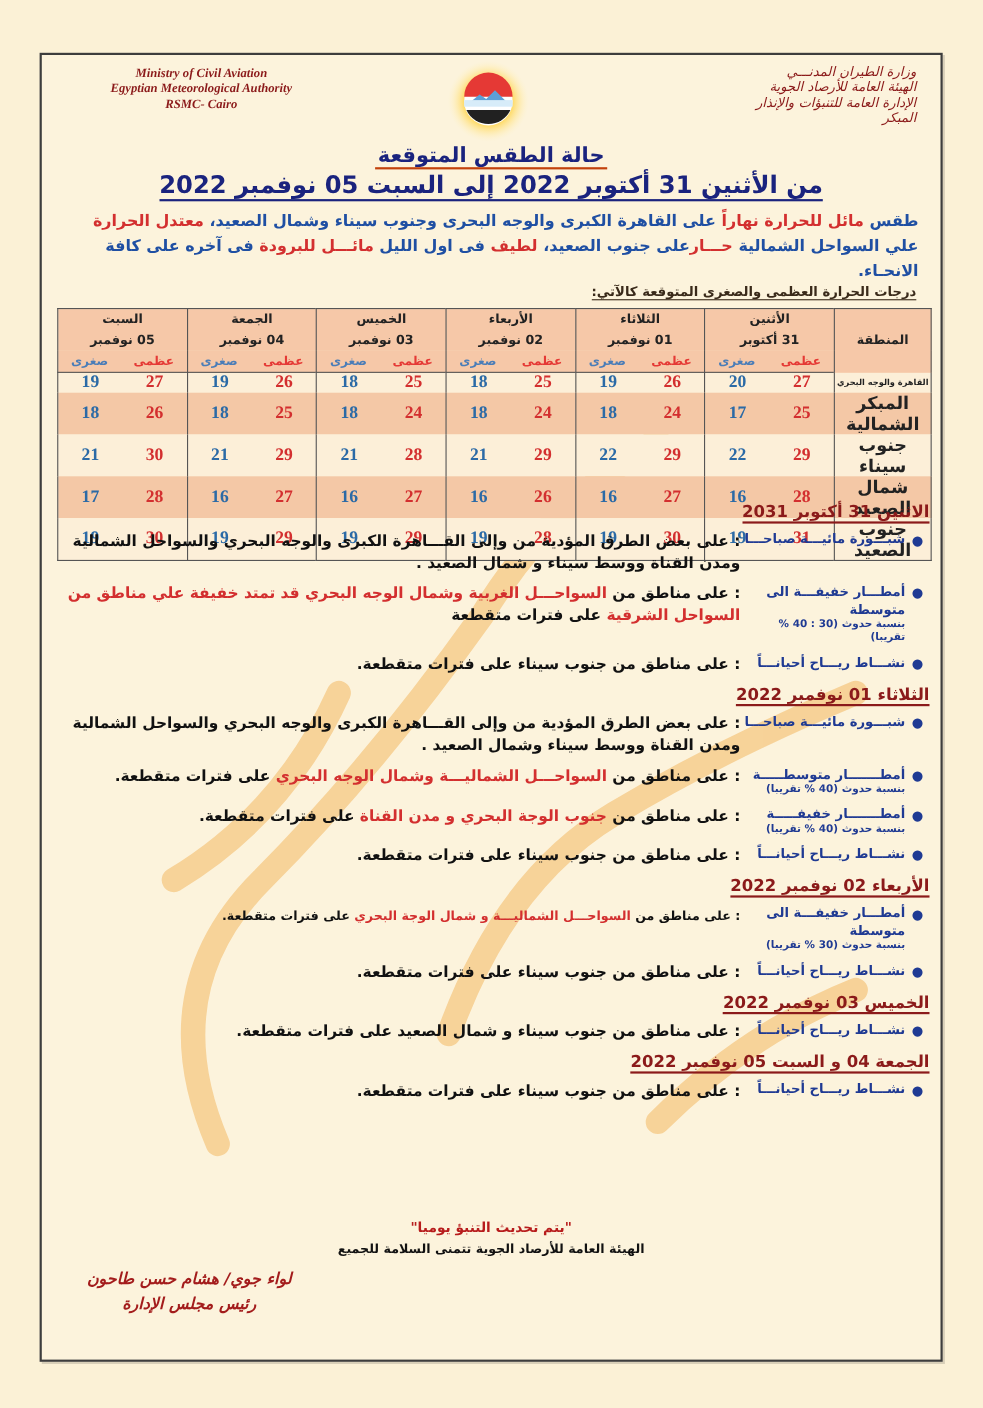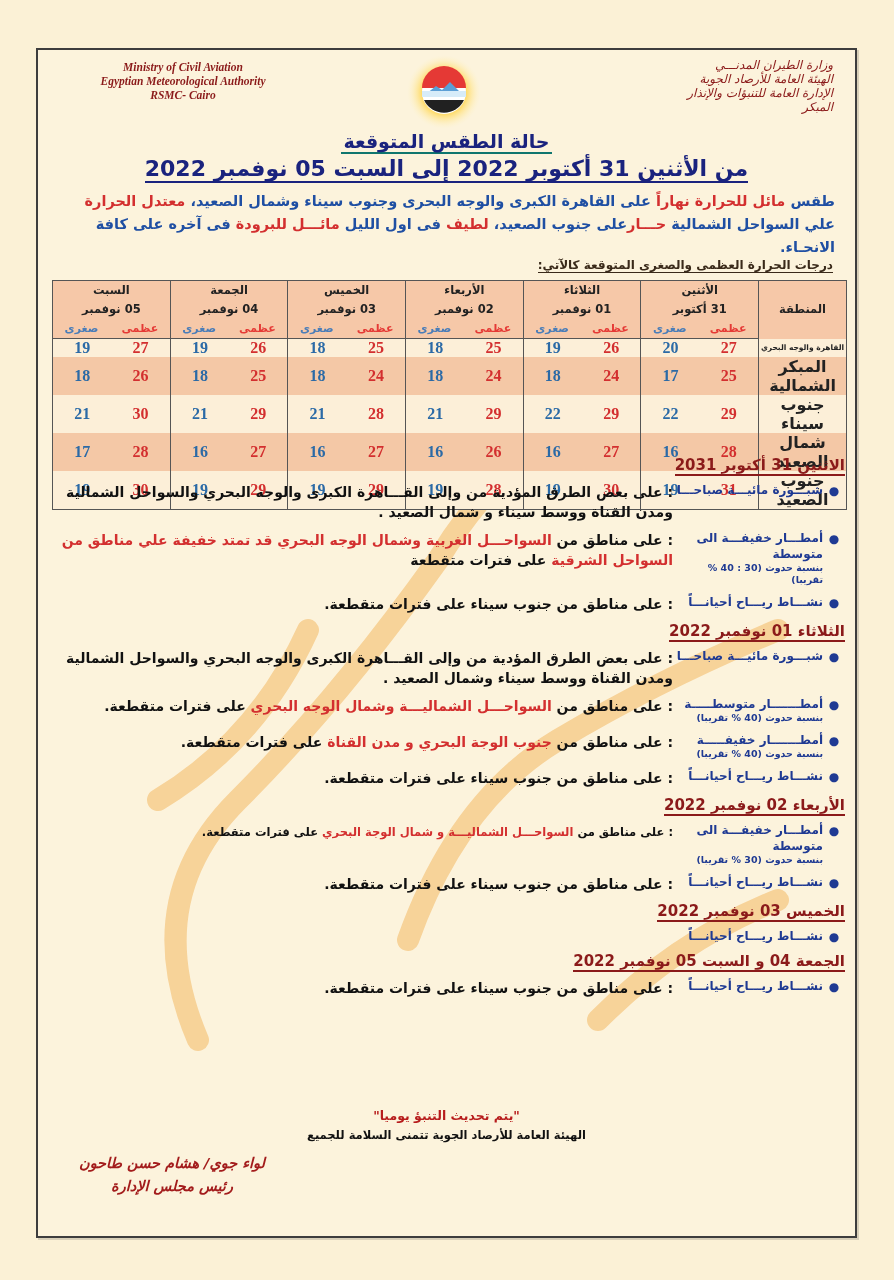--- a/index.html
+++ b/index.html
@@ -40,21 +40,21 @@
     color: #8b1a1a; font-size: 12px; line-height: 14px;
   }
   .logo {
     position: absolute; left: 368px; top: 4px; width: 76px; height: 76px;
   }
   .title {
     position: absolute; left: 0; right: 0; top: 80px;
     text-align: center; direction: rtl;
     color: #1a237e; font-weight: bold; font-size: 19px;
   }
-  .title span { border-bottom: 2px solid #0f766e; padding: 0 2px; }
+  .title span { border-bottom: 2px solid #c2410c; padding: 0 2px; }
   .subtitle {
     position: absolute; left: 0; right: 0; top: 106px;
     text-align: center; direction: rtl;
     color: #1a237e; font-weight: bold; font-size: 22px;
   }
   .subtitle span { border-bottom: 2px solid #1a237e; }
   .summary {
     position: absolute; left: 20px; right: 20px; top: 140px;
     direction: rtl; text-align: right;
     color: #1f4fa3; font-weight: bold; font-size: 14.5px; line-height: 23px;
@@ -510,20 +510,21 @@
           <span class="bullet">●</span>
           <div class="label"><span>نشـــاط ريـــاح أحيانـــاً</span></div>
           <div class="desc"><span>: على مناطق من جنوب سيناء على فترات متقطعة.</span></div>
         </div>
       </div>
       <div>
         <div class="day-head"><span>الخميس 03 نوفمبر 2022</span></div>
         <div class="item">
           <span class="bullet">●</span>
           <div class="label"><span>نشـــاط ريـــاح أحيانـــاً</span></div>
+          <div class="desc"><span>: على مناطق من جنوب سيناء و شمال الصعيد على فترات متقطعة.</span></div>
         </div>
       </div>
       <div>
         <div class="day-head"><span>الجمعة 04 و السبت 05 نوفمبر 2022</span></div>
         <div class="item">
           <span class="bullet">●</span>
           <div class="label"><span>نشـــاط ريـــاح أحيانـــاً</span></div>
           <div class="desc"><span>: على مناطق من جنوب سيناء على فترات متقطعة.</span></div>
         </div>
       </div>

